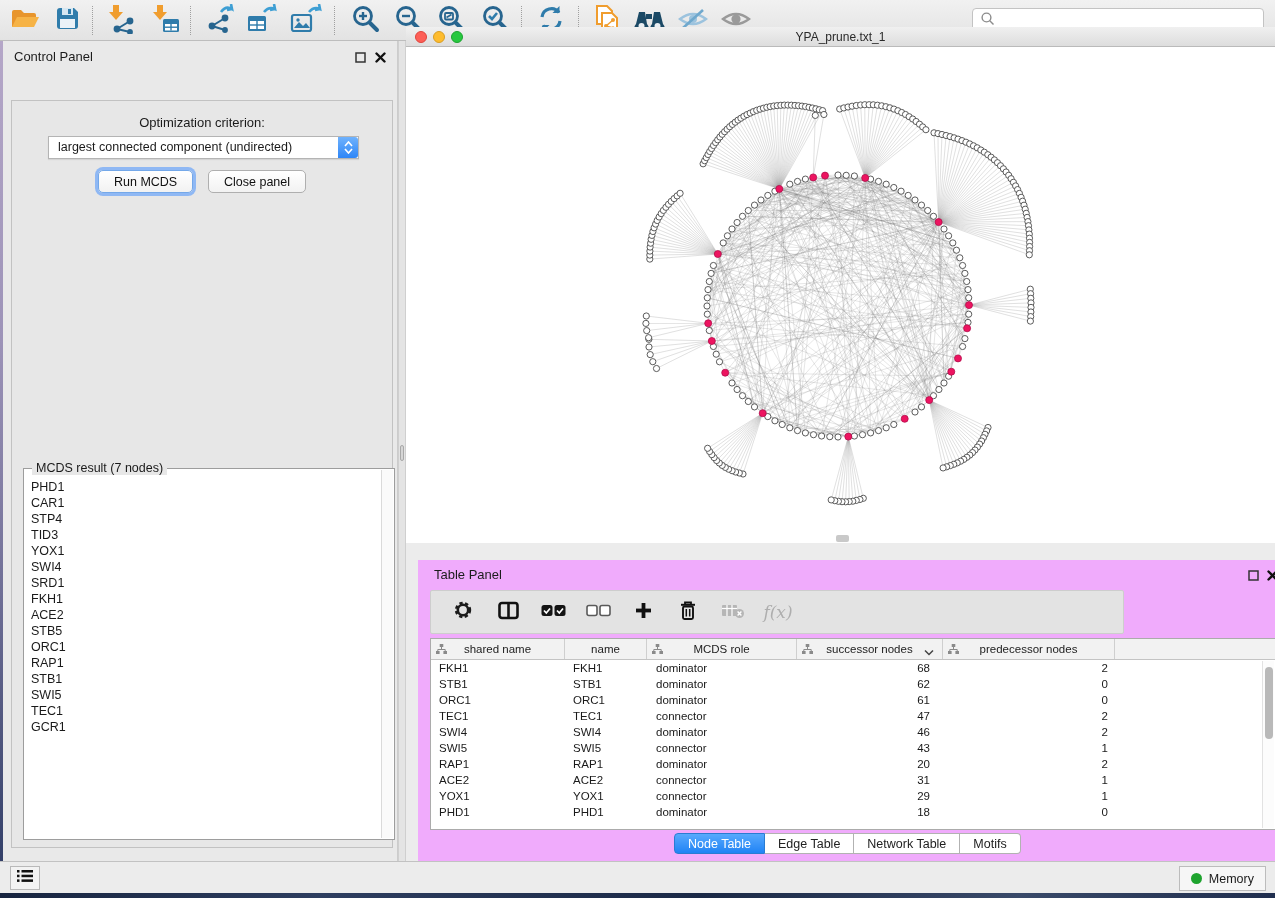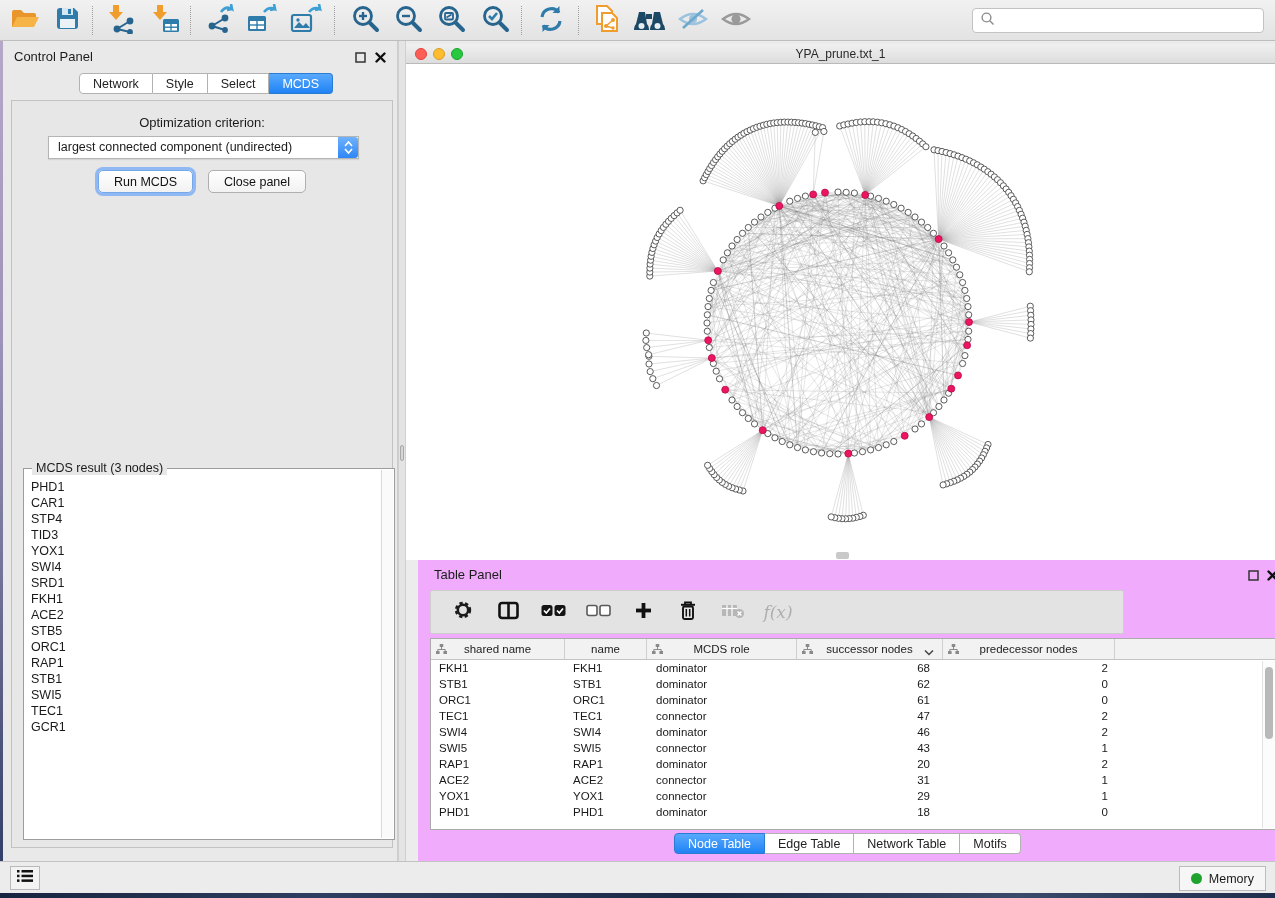--- a/index.html
+++ b/index.html
@@ -56,21 +56,21 @@
   .mcds-scroll { position:absolute; top:1px; right:1px; bottom:1px; width:12px; background:#fafafa;
                  border-left:1px solid #dadada; }
 
   
   .split { position:absolute; left:398px; top:41px; width:8px; height:820px; background:#e4e4e4;
            border-left:1px solid #cfcfcf; border-right:1px solid #cfcfcf; }
   .split-thumb { position:absolute; left:1px; top:404px; width:4px; height:16px; background:#d6d6d6;
                  border:1px solid #a9a9a9; border-radius:2px; }
 
   
-  .netwin { position:absolute; left:406px; top:44px; width:869px; height:516px; }
+  .netwin { position:absolute; left:406px; top:27px; width:869px; height:516px; }
   .net-titlebar { position:relative; height:20px; background:linear-gradient(#f0f0f0,#dddddd);
                   border-bottom:1px solid #bababa; text-align:center; font-size:12px; line-height:20px; color:#2a2a2a; }
   .tl { position:absolute; top:4px; width:12px; height:12px; border-radius:50%; }
   .tl.red { left:9px;  background:#fd5f57; border:1px solid #e0443c; }
   .tl.yel { left:27px; background:#febc2e; border:1px solid #d89e24; }
   .tl.grn { left:45px; background:#28c840; border:1px solid #1da330; }
   .net-view { position:absolute; left:0; top:20px; width:869px; height:496px; background:#fff; overflow:hidden; }
   .net-hthumb { position:absolute; left:430px; bottom:1px; width:13px; height:7px; background:#c9c9c9; border-radius:2px; }
 
   
@@ -265,45 +265,39 @@
           <rect x="1" y="1" width="9" height="9" fill="none" stroke="#333" stroke-width="1.5"></rect>
         </svg>
       </div>
     <div class="wicon" style="right:10px">
         <svg width="11" height="11">
           <line x1="1.5" y1="1.5" x2="9.5" y2="9.5" stroke="#111" stroke-width="2.4" stroke-linecap="round"></line>
           <line x1="9.5" y1="1.5" x2="1.5" y2="9.5" stroke="#111" stroke-width="2.4" stroke-linecap="round"></line>
         </svg>
       </div>
 
-    <div class="tabs cp-tabs">
-      <div class="tab">Network</div>
-      <div class="tab">Style</div>
-      <div class="tab">Select</div>
-      <div class="tab active">MCDS</div>
-    </div>
 
     <div class="cp-inner">
       <div class="opt-label">Optimization criterion:</div>
       <div class="dropdown">
         <div class="dd-text">largest connected component (undirected)</div>
         <div class="dd-stepper">
           <svg width="9" height="6">
               <path d="M1 5 L4.5 1 L8 5" fill="none" stroke="#fff" stroke-width="1.6"></path>
             </svg>
           <svg width="9" height="6">
               <path d="M1 1 L4.5 5 L8 1" fill="none" stroke="#fff" stroke-width="1.6"></path>
             </svg>
         </div>
       </div>
       <button class="btn focus-ring" style="left:86px; top:69px">Run MCDS</button>
       <button class="btn" style="left:196px; top:69px">Close panel</button>
 
       <div class="mcds-box">
-        <div class="mcds-legend">MCDS result (3 nodes)</div>
+        <div class="mcds-legend">MCDS result (7 nodes)</div>
         <div class="mcds-list">
           <div>PHD1</div>
           <div>CAR1</div>
           <div>STP4</div>
           <div>TID3</div>
           <div>YOX1</div>
           <div>SWI4</div>
           <div>SRD1</div>
           <div>FKH1</div>
           <div>ACE2</div>

